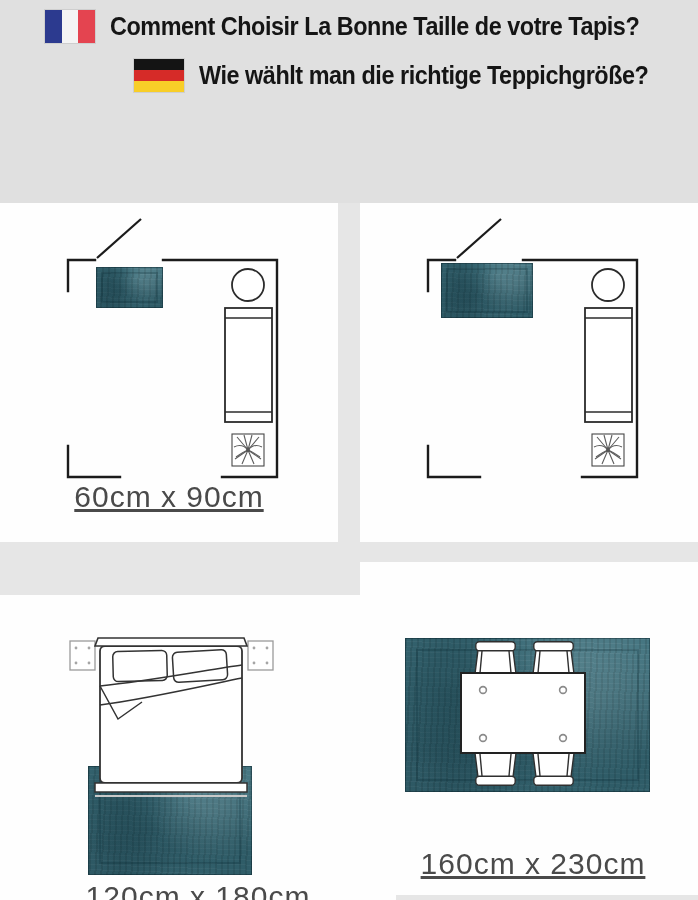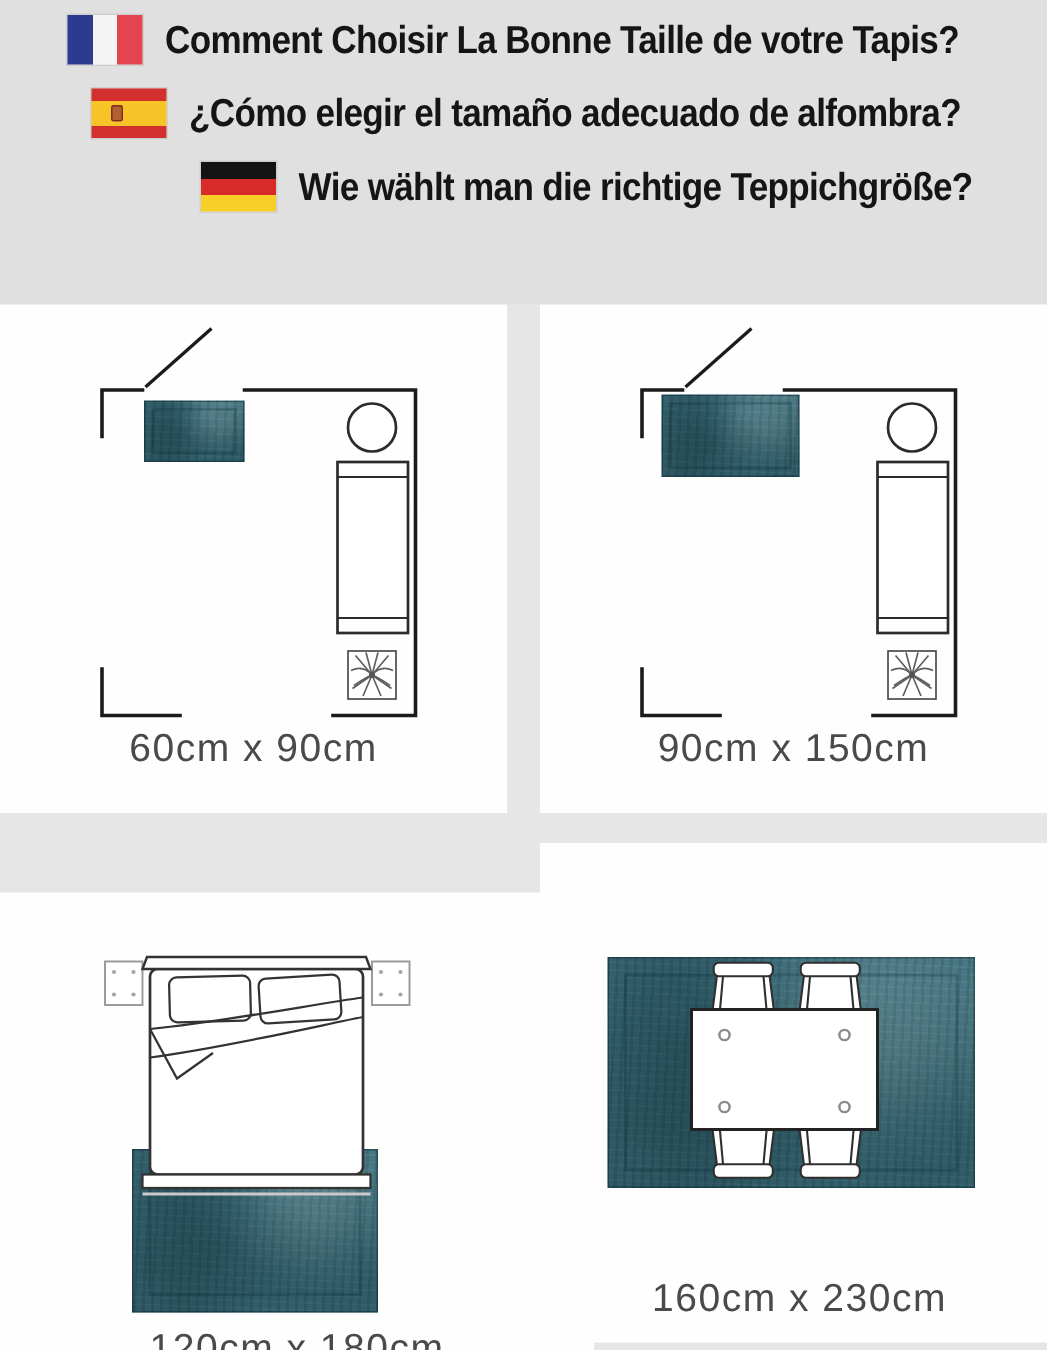--- a/index.html
+++ b/index.html
@@ -35,21 +35,21 @@
   }
   
   .panel{position:absolute;background:#fefefe;}
   #panel-1{left:0;  top:203px;width:338px;height:339px;}
   #panel-2{left:360px;top:203px;width:338px;height:339px;}
   #panel-3{left:0;  top:595px;width:396px;height:333px;}
   #panel-4{left:360px;top:562px;width:346px;height:333px;}
   .scene-svg{position:absolute;left:0;top:0;z-index:2;pointer-events:none;}
   .size-label{
     position:absolute;left:0;width:100%;text-align:center;z-index:3;
-    font-size:26px;color:#4a4a4a;letter-spacing:1px;
+    font-size:30px;color:#4a4a4a;letter-spacing:1px;text-decoration:underline;
   }
   .label-top{bottom:28px;}
   .label-bottom{bottom:14px;}
   
   .rug{
     position:absolute;z-index:1;
     background-color:#3e707c;
     background-image:
       radial-gradient(circle at 18% 25%, rgba(13,45,55,.38) 0 8%, transparent 42%),
       radial-gradient(circle at 75% 28%, rgba(255,255,255,.11) 0 10%, transparent 45%),
@@ -69,26 +69,20 @@
 </head>
 <body>
 
 <div class="header">
 
   <div class="lang-row">
     <div class="flag flag-fr"></div>
     <div class="lang-text">Comment Choisir La Bonne Taille de votre Tapis?</div>
   </div>
 
-  <div class="lang-row">
-    <div class="flag flag-es">
-        <span class="es-crest"></span>
-      </div>
-    <div class="lang-text">¿Cómo elegir el tamaño adecuado de alfombra?</div>
-  </div>
 
 
   <div class="lang-row">
     <div class="flag flag-de"></div>
     <div class="lang-text">Wie wählt man die richtige Teppichgröße?</div>
   </div>
 </div>
 
 <div class="panel" id="panel-1">
   <div class="rug rug-small" style="left:96px;top:64px;width:67px;height:41px;"></div>
@@ -132,21 +126,20 @@
       <line x1="225" y1="209" x2="272" y2="209" stroke="#2b2b2b" stroke-width="1.4"></line>
     </g>
     <g transform="translate(248,247)" stroke="#5d5d5d" stroke-width="1.1" fill="none">
       <rect x="-16" y="-16" width="32" height="32" fill="#fff" stroke="#474747"></rect>
       <path d="M0,0 L-11,-13 M0,0 L-4,-15 M0,0 L4,-15 M0,0 L11,-13 M0,0 L-13,9 M0,0 L13,9 M0,0 L-6,14 M0,0 L6,14"></path>
       <path d="M-14,-3 Q-6,-7 0,0 Q6,-7 14,-3"></path>
       <path d="M-12,7 Q-5,2 0,0 Q5,2 12,7"></path>
       <circle r="2" fill="#555" stroke="none"></circle>
     </g>
   </svg>
-  <div class="size-label label-top">90cm x 150cm</div>
 </div>
 
 <div class="panel" id="panel-3">
   <div class="rug rug-large" style="left:88px;top:171px;width:164px;height:109px;"></div>
   <svg class="scene-svg" width="338" height="333" viewBox="0 0 338 333">
     <g>
       <rect x="70" y="46" width="25" height="29" fill="#fff" stroke="#9a9a9a" stroke-width="1.3"></rect>
       <g fill="#a5a5a5">
         <circle cx="76" cy="53" r="1.4"></circle>
           <circle cx="89" cy="53" r="1.4"></circle>

